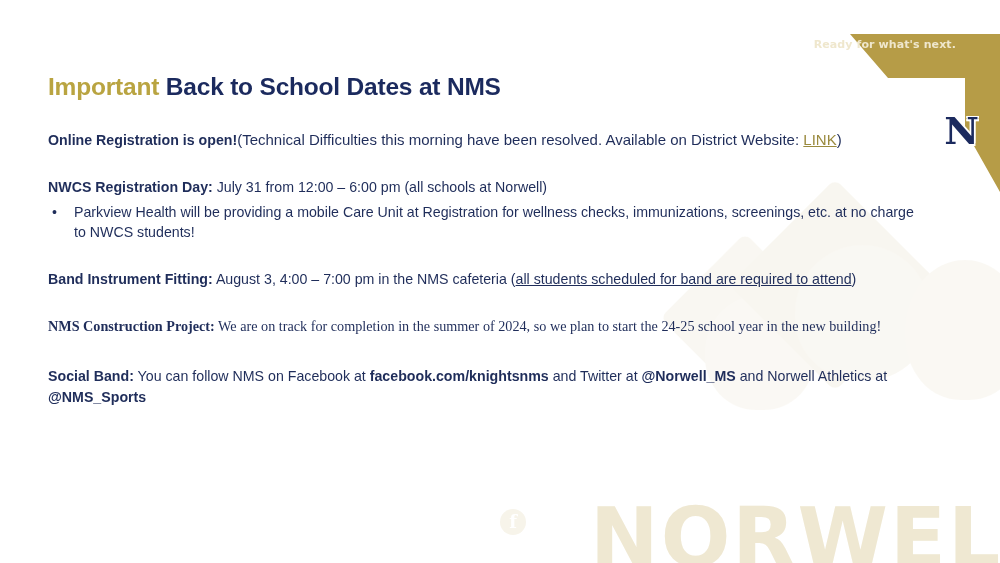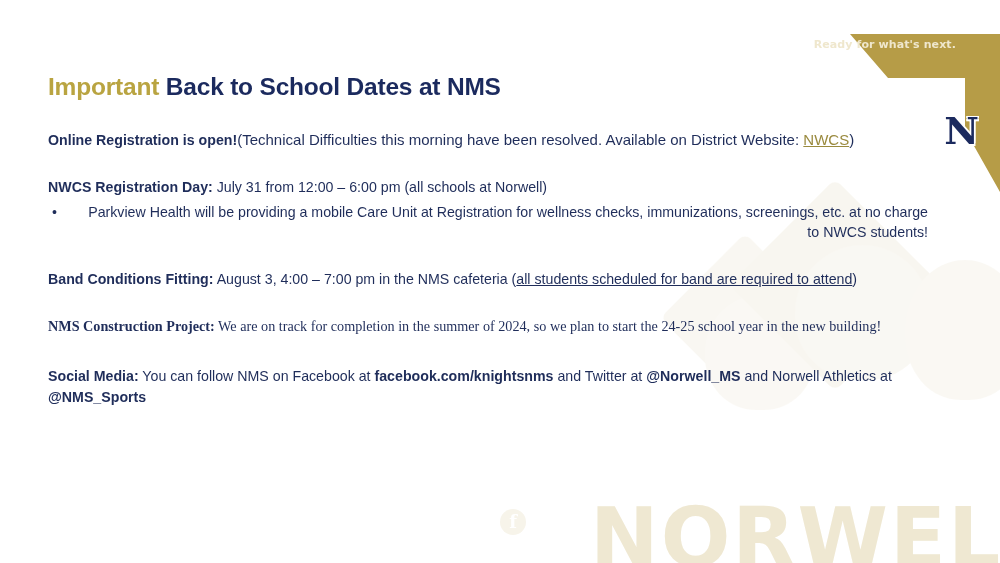--- a/index.html
+++ b/index.html
@@ -195,21 +195,21 @@
     font-size: 14.2px;
     line-height: 1.45;
   }
   .bullet-mark {
     width: 26px;
     flex: 0 0 26px;
     text-align: left;
     padding-left: 4px;
     box-sizing: border-box;
   }
-  .bullet-text { flex: 1 1 auto; text-align: right; }
+  .bullet-text { flex: 1 1 auto; }
 
   .gap-lg { margin-bottom: 26px; }
   .gap-xl { margin-bottom: 30px; font-family: Liberation Serif, serif; }
 </style>
 </head>
 <body>
 
 <div id="slide">
 
   <div class="bg-photo">
@@ -233,39 +233,39 @@
   <div class="banner-n">N</div>
 
   <div class="content">
 
     <h1 class="slide-title">
       <span class="title-accent">Important</span>
       <span class="title-main">Back to School Dates at NMS</span>
     </h1>
 
     <p class="block gap-lg">
-      <b>Online Registration is open!</b><span class="small-note">(Technical Difficulties this morning have been resolved. Available on District Website: </span><span class="small-note link">NWCS</span><span class="small-note">)</span>
+      <b>Online Registration is open!</b><span class="small-note">(Technical Difficulties this morning have been resolved. Available on District Website: </span><span class="small-note link">LINK</span><span class="small-note">)</span>
     </p>
 
     <p class="block tight">
       <b>NWCS Registration Day:</b><span> July 31 from 12:00 – 6:00 pm (all schools at Norwell)</span>
     </p>
     <div class="bullet-row gap-lg">
       <span class="bullet-mark">•</span>
       <span class="bullet-text">Parkview Health will be providing a mobile Care Unit at Registration for wellness checks, immunizations, screenings, etc. at no charge to NWCS students!</span>
     </div>
 
 
     <p class="block gap-lg">
-      <b>Band Conditions Fitting:</b><span> August 3, 4:00 – 7:00 pm in the NMS cafeteria (</span><span class="u">all students scheduled for band are required to attend</span><span>)</span>
+      <b>Band Instrument Fitting:</b><span> August 3, 4:00 – 7:00 pm in the NMS cafeteria (</span><span class="u">all students scheduled for band are required to attend</span><span>)</span>
     </p>
 
 
     <p class="block gap-xl">
       <b>NMS Construction Project:</b><span> We are on track for completion in the summer of 2024, so we plan to start the 24-25 school year in the new building!</span>
     </p>
 
     <p class="block">
-      <b>Social Media:</b><span> You can follow NMS on Facebook at </span><b>facebook.com/knightsnms</b><span> and Twitter at </span><b>@Norwell_MS</b><span> and Norwell Athletics at </span><b>@NMS_Sports</b>
+      <b>Social Band:</b><span> You can follow NMS on Facebook at </span><b>facebook.com/knightsnms</b><span> and Twitter at </span><b>@Norwell_MS</b><span> and Norwell Athletics at </span><b>@NMS_Sports</b>
     </p>
 
   </div>
 </div>
 
 </body></html>

